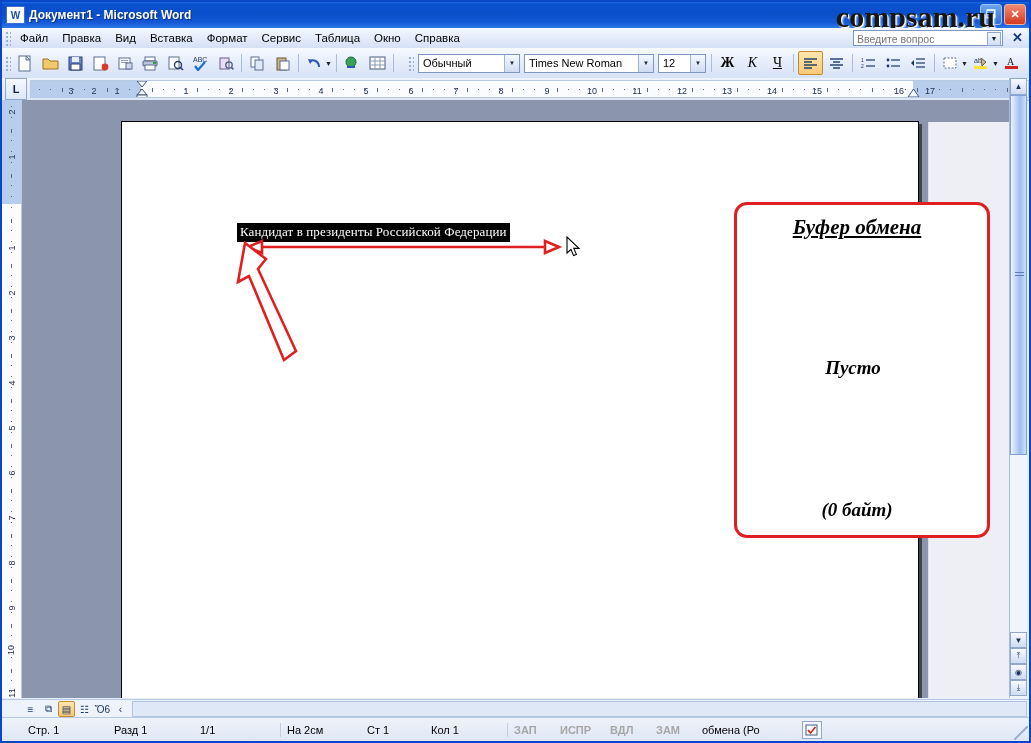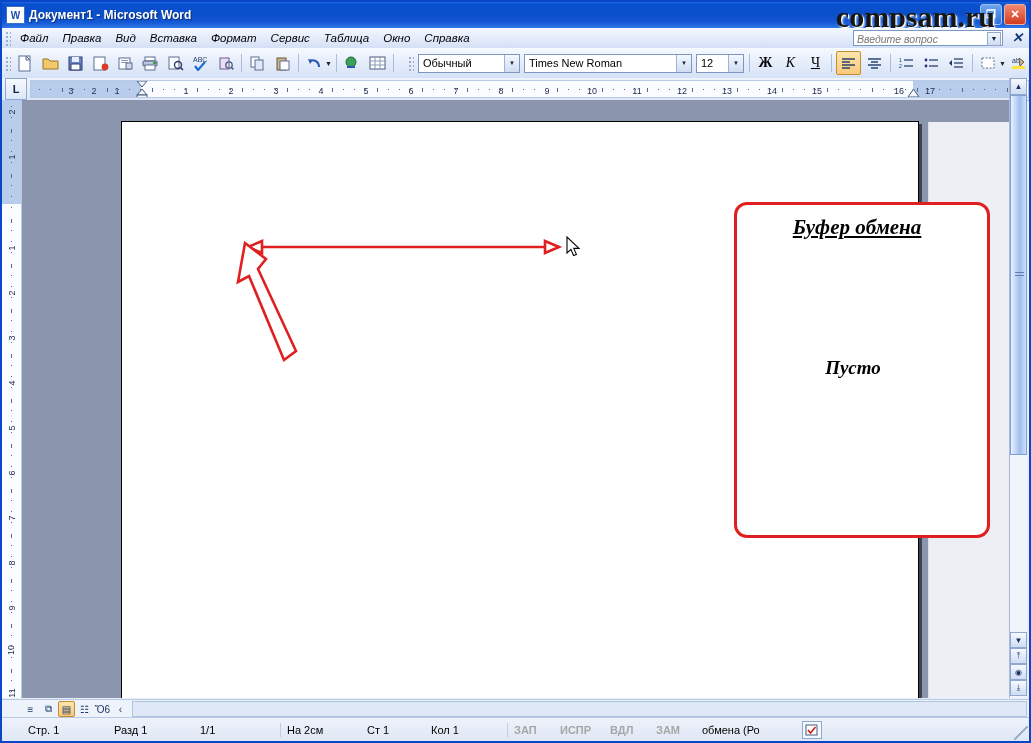--- a/index.html
+++ b/index.html
@@ -49,21 +49,20 @@
     color:#161616;letter-spacing:0px;
     text-shadow:1px 1px 0 #ffffff, 2px 2px 2px rgba(255,255,255,.7);
     pointer-events:none;
   }
   
   #menu-bar{
     position:absolute;left:0;top:26px;width:1027px;height:20px;
     background:linear-gradient(180deg,#f4f8ff 0%,#e4ecfb 50%,#d4e0f6 100%);
     display:flex;align-items:center;
     border-bottom:1px solid #b8cbe8;
-    font-style:italic;
   }
   .grip{width:7px;height:16px;margin-left:2px;margin-right:2px;flex:none;
     background-image:radial-gradient(circle,#9aaed0 30%,transparent 32%);
     background-size:4px 4px;background-position:1px 1px;}
   .menu-item{
     font-size:11.5px;color:#000;padding:2px 7px;white-space:nowrap;cursor:default;
   }
   #ask-box{
     position:absolute;right:26px;top:2px;width:150px;height:16px;
     background:#fff;border:1px solid #7a96c2;
@@ -397,21 +396,21 @@
           <line x1="11" y1="1" x2="11" y2="13" stroke="#8a98b5"></line>
         </svg>
     </div>
     <div class="tb-sep"></div>
     <div class="grip" style="margin-left:10px"></div>
 
     <div class="combo" style="width:102px">
       <span>Обычный</span>
       <span class="cb-arrow">▼</span>
     </div>
-    <div class="combo" style="width:168px">
+    <div class="combo" style="width:130px">
       <span>Times New Roman</span>
       <span class="cb-arrow">▼</span>
     </div>
     <div class="combo" style="width:48px">
       <span>12</span>
       <span class="cb-arrow">▼</span>
     </div>
     <div class="tb-sep"></div>
     <div class="tb-btn tb-letter" style="font-weight:bold">Ж</div>
     <div class="tb-btn tb-letter" style="font-style:italic">К</div>
@@ -687,20 +686,21 @@
         <div class="vdot" style="top: 568.5px; height: 4px;"></div>
         <div class="vdot" style="top: 579.75px; height: 1px;"></div>
         <div class="vdot" style="top: 591px; height: 1px;"></div>
       </div>
   </div>
 
   <div id="doc-area">
     <div id="page">
       <div id="taskpane-stripe"></div>
 
+      <div id="selected-text">Кандидат в президенты Российской Федерации</div>
 
       <svg style="position:absolute;left:0;top:0;width:796px;height:600px;pointer-events:none" viewBox="0 0 796 600">
 
         <g fill="none" stroke="#e02020" stroke-width="2.6">
           <path d="M126 125 L437 125"></path>
           <path d="M126 125 L140 119 L140 131 Z" fill="#fff"></path>
           <path d="M437 125 L423 119 L423 131 Z" fill="#fff"></path>
         </g>
 
         <g fill="#fff" stroke="#e02020" stroke-width="2.6">
@@ -709,20 +709,21 @@
       </svg>
 
       <svg id="mouse-pointer" viewBox="0 0 16 22">
         <path d="M1 1 L1 17 L5 13.4 L7.6 19.6 L10.4 18.4 L7.8 12.4 L13 12.4 Z" fill="#ffffff" stroke="#000000" stroke-width="1.1"></path>
       </svg>
 
 
       <div id="clipboard-box">
         <div id="clipboard-title">Буфер обмена</div>
         <div id="clipboard-empty">Пусто</div>
+        <div id="clipboard-bytes">(0 байт)</div>
       </div>
     </div>
   </div>
 
   <div id="vscroll">
     <div class="sb-btn">▲</div>
     <div id="sb-thumb">
       <div class="grip-lines"></div>
     </div>
     <div class="sb-obj" style="bottom:50px">▼</div>

